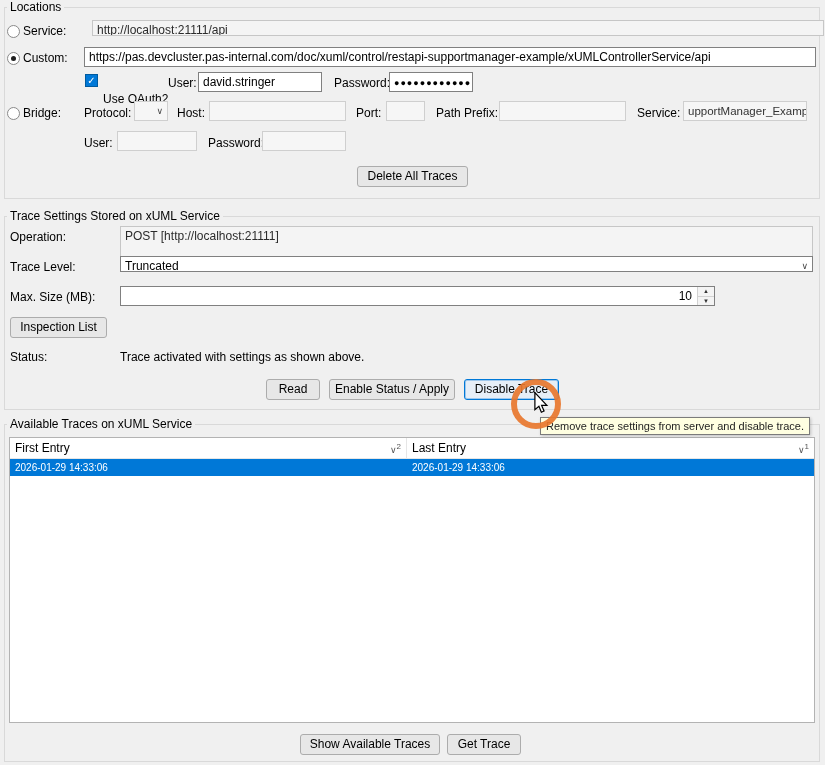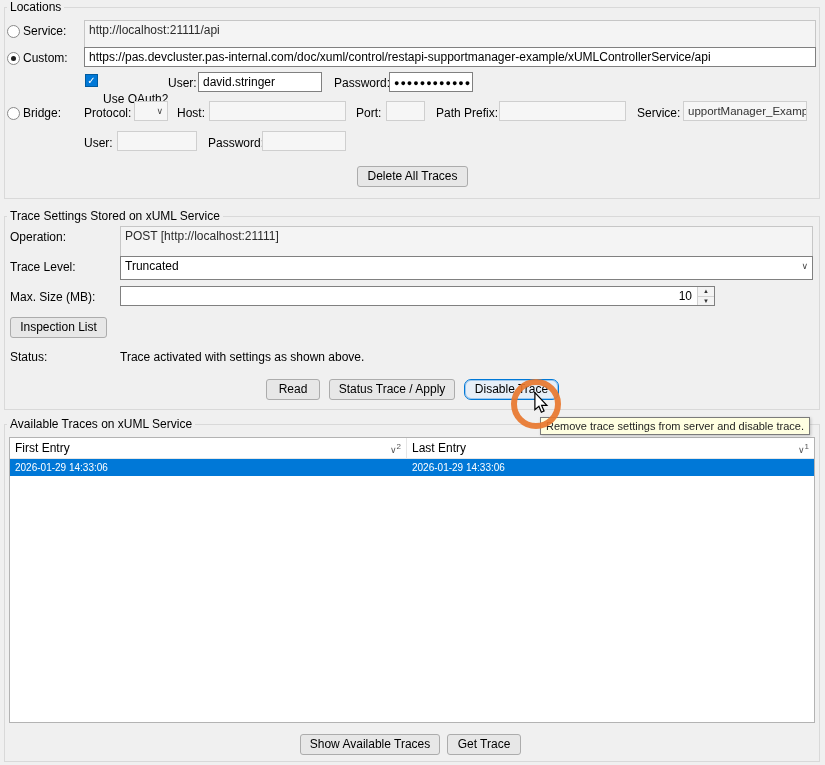--- a/index.html
+++ b/index.html
@@ -62,21 +62,21 @@
 </head>
 <body>
 
 <div id="screen">
 
   <div class="groupbox" style="left:4px; top:7px; width:816px; height:192px;"></div>
   <span class="group-label" style="left:7px; top:0px;">Locations</span>
 
   <span class="radio" style="left:7px; top:25px;"></span>
   <span class="label" style="left:23px; top:24px;">Service:</span>
-  <div class="field readonly" style="left:84px; top:20px; width:732px; height:28px;">http://localhost:21111/api</div>
+  <div class="field readonly" style="left:92px; top:20px; width:732px; height:16px;">http://localhost:21111/api</div>
 
   <span class="radio checked" style="left:7px; top:52px;"></span>
   <span class="label" style="left:23px; top:51px;">Custom:</span>
   <div class="field" style="left:84px; top:47px; width:732px; height:20px;">https://pas.devcluster.pas-internal.com/doc/xuml/control/restapi-supportmanager-example/xUMLControllerService/api</div>
 
   <span class="checkbox" style="left:85px; top:74px;"><span>✓</span></span>
   <span class="label" style="left:103px; top:92px;">Use OAuth2</span>
   <span class="label" style="left:168px; top:76px;">User:</span>
   <div class="field" style="left:198px; top:72px; width:124px; height:20px;">david.stringer</div>
   <span class="label" style="left:334px; top:76px;">Password:</span>
@@ -105,42 +105,42 @@
 
   <div class="btn" style="left:357px; top:166px; width:111px; height:21px;">Delete All Traces</div>
 
   <div class="groupbox" style="left:4px; top:216px; width:816px; height:194px;"></div>
   <span class="group-label" style="left:7px; top:209px;">Trace Settings Stored on xUML Service</span>
 
   <span class="label" style="left:10px; top:230px;">Operation:</span>
   <div class="field readonly" style="left:120px; top:226px; width:693px; height:32px;">POST [http://localhost:21111]</div>
 
   <span class="label" style="left:10px; top:260px;">Trace Level:</span>
-  <div class="field select" style="left:120px; top:256px; width:693px; height:24px;">
+  <div class="field select" style="left:120px; top:256px; width:693px; height:16px;">
     <span>Truncated</span>
     <span class="chevron">∨</span>
   </div>
 
   <span class="label" style="left:10px; top:290px;">Max. Size (MB):</span>
   <div class="field" style="left:120px; top:286px; width:595px; height:20px;">
     <span class="spin-value">10</span>
     <span class="spin-buttons">
       <span class="spin-up">▲</span>
       <span class="spin-down">▼</span>
     </span>
   </div>
 
   <div class="btn" style="left:10px; top:317px; width:97px; height:21px;">Inspection List</div>
 
   <span class="label" style="left:10px; top:350px;">Status:</span>
   <span class="label" style="left:120px; top:350px;">Trace activated with settings as shown above.</span>
 
   <div class="btn" style="left:266px; top:379px; width:54px; height:21px;">Read</div>
-  <div class="btn" style="left:329px; top:379px; width:126px; height:21px;">Status Trace / Apply</div>
-  <div class="btn focused" style="left:464px; top:379px; width:95px; height:21px;border-radius:7px;">Disable Trace</div>
+  <div class="btn" style="left:329px; top:379px; width:126px; height:21px;">Enable Status / Apply</div>
+  <div class="btn focused" style="left:464px; top:379px; width:95px; height:21px;">Disable Trace</div>
 
   <div class="tooltip" style="left:540px; top:417px;">Remove trace settings from server and disable trace.</div>
 
   <div class="annotation-circle"></div>
   <svg class="cursor" width="16" height="22" viewBox="0 0 12 18">
     <path d="M1,0.5 L1,14.5 L4.3,11.7 L6.3,16.6 L8.5,15.6 L6.5,11 L10.8,11 Z" fill="#ffffff" stroke="#000000" stroke-width="1"></path>
   </svg>
 
   <div class="groupbox" style="left:4px; top:424px; width:816px; height:338px;"></div>
   <span class="group-label" style="left:7px; top:417px;">Available Traces on xUML Service</span>

